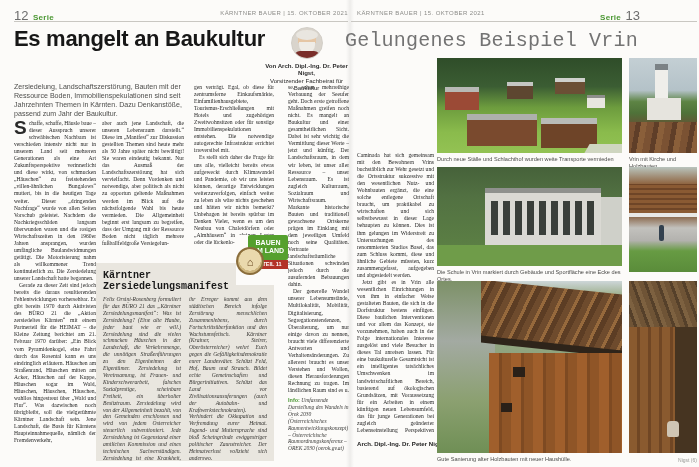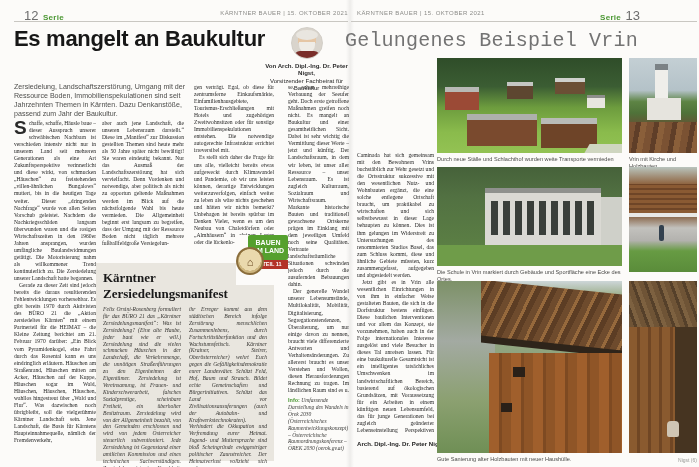--- a/index.html
+++ b/index.html
@@ -28,21 +28,21 @@
       font-size:7.1px;line-height:9px;color:#4e4e4c;}
   
   .col{position:absolute;font-size:5.6px;line-height:7.05px;text-align:justify;
        color:#1f1f1f;overflow:hidden;hyphens:auto;}
   .col p{margin:0;}
   .col p + p{text-indent:5px;}
   .dropcap{float:left;font-family:"Liberation Sans",sans-serif;font-size:19px;line-height:15px;
        font-weight:bold;color:#2a2a2a;padding-right:2px;}
   
   .manifest{position:absolute;left:96px;top:263px;width:178px;height:198px;background:#e9e6df;box-sizing:border-box;padding:7px 7px 6px 7px;}
-  .manifest h3{margin:0 0 4px 0;font-family:Liberation Serif, serif;font-size:13px;color:#191919;}
+  .manifest h3{margin:0 0 4px 0;font-family:Liberation Mono, monospace;font-size:10px;color:#191919;}
   .manifest .mtext{column-count:2;column-gap:8px;column-fill:auto;height:168px;
       font-style:italic;font-size:5.6px;line-height:6.9px;text-align:justify;color:#33322f;hyphens:auto;}
   
   .serieslogo{position:absolute;left:236px;top:235px;width:52px;height:50px;background:#fcfbf9;z-index:5;}
   .serieslogo .green{position:absolute;left:12px;top:0;width:40px;height:25px;background:#55a02e;border-radius:2px;
       color:#fff;font-family:"Liberation Sans",sans-serif;font-weight:bold;font-size:7px;line-height:8px;text-align:center;padding-top:4px;box-sizing:border-box;}
   .serieslogo .teil{position:absolute;left:20px;top:25px;width:32px;height:9px;background:#b33328;color:#fff;
       font-family:"Liberation Sans",sans-serif;font-weight:bold;font-size:5.5px;line-height:9px;text-align:center;}
   .serieslogo .emblem{position:absolute;left:0;top:12px;width:28px;height:28px;border-radius:50%;
       background:radial-gradient(circle at 50% 45%, #ead9ad 0 60%, #cdb57e 61% 100%);border:2px solid #8a6d3b;
@@ -102,42 +102,42 @@
   .ph-f .wallF{position:absolute;left:0;top:46px;width:68px;height:126px;
       background:repeating-linear-gradient(90deg,#8a5a2f 0 8px,#704624 8px 11px);}
   .ph-f .side{position:absolute;left:46px;top:46px;width:22px;height:126px;background:#463421;}
   .ph-f .goat{position:absolute;left:38px;top:140px;width:12px;height:16px;background:#cfc5b4;border-radius:4px 4px 2px 2px;}
 </style>
 </head>
 <body>
 
 <div id="spread">
 
-  <div class="hdr" style="left:24px;">
+  <div class="hdr" style="left:14px;">
     <span class="pagenum">12</span>
     <span class="sectionlbl">Serie</span>
   </div>
   <div class="hdr masthead" style="left:200px;top:10px;width:148px;text-align:right;">KÄRNTNER BAUER  |  15. OKTOBER 2021</div>
   <div class="rule" style="left:14px;top:21px;width:334px;"></div>
 
   <div class="headline-l">
     <div>Es mangelt an Baukultur</div>
   </div>
 
   <div class="byline">
     <div class="portrait">
       <div class="hair"></div>
       <div class="beard"></div>
       <div class="shirt"></div>
     </div>
     <div class="b1">Von Arch. Dipl.-Ing. Dr. Peter Nigst,</div>
     <div class="b2">Vorsitzender Fachbeirat für Baukultur</div>
   </div>
 
-  <div class="lead-l">Zersiedelung, Landschaftszerstörung, Umgang mit der Ressource Boden, Immobilienspekulationen sind seit Jahrzehnten Themen in Kärnten. Dazu Denkanstöße, passend zum Jahr der Baukultur.</div>
+  <div class="lead-l">Zersiedelung, Landschaftszerstörung, Bauten mit der Ressource Boden, Immobilienspekulationen sind seit Jahrzehnten Themen in Kärnten. Dazu Denkanstöße, passend zum Jahr der Baukultur.</div>
 
   <div class="col" style="left:14px;top:120px;width:82px;height:341px;">
     <p><span class="dropcap">S</span><span>chaffe, schaffe, Häusle baue – dieser Ausspruch unserer schwäbischen Nachbarn ist verschieden intensiv nicht nur in unserem Land seit mehreren Generationen als eine Art Zukunftsperspektive verinnerlicht und diese wirkt, von schmucken „Häuschen“ zu freistehenden „villen-ähnlichen Bungalows“ mutiert, bis in die heutigen Tage weiter. Dieser „dringenden Nachfrage“ wurde von allen Seiten Vorschub geleistet. Nachdem die Nachkriegsschäden langsam überwunden waren und die rosigen Wirtschaftszeiten in den 1960er Jahren ansprangen, wurden umfängliche Baulandwidmungen getätigt. Die Motorisierung nahm als willkommener Trend kontinuierlich zu. Die Zersiedelung unserer Landschaft hatte begonnen.</span></p>
     <p>Gerade zu dieser Zeit sind jedoch bereits die daraus resultierenden Fehlentwicklungen vorhersehbar. Es gibt bereits 1970 durch Aktivisten des BÜRO 21 die „Aktion zersiedeltes Kärnten“ mit einem Partnerteil für die HEIMAT – die Kleine Zeitung berichtet am 21. Februar 1970 darüber: „Ein Blick vom Pyramidenkogel, eine Fahrt durch das Rosental kann es uns eindringlich erläutern. Häuschen am Straßenrand, Häuschen mitten am Acker, Häuschen auf der Kuppe, Häuschen sogar im Wald, Häuschen, Häuschen, Häuschen, wahllos hingestreut über „Wald und Flur“. Was dazwischen noch übrigbleibt, soll die vielgerühmte Kärntner Landschaft sein. Jene Landschaft, die Basis für Kärntens Haupteinnahmequelle, nämlich der Fremdenverkehr,</p>
   </div>
 
   <div class="col" style="left:102px;top:120px;width:82px;height:141px;">
     <p>aber auch jene Landschaft, die unseren Lebensraum darstellt.“ Diese im „Manifest“ zur Diskussion gestellten Themen sind heute mehr als 50 Jahre später nicht bewältigt! Sie waren eindeutig bekannt. Nur das Ausmaß der Landschaftszerstörung hat sich vervielfacht. Denn Vordenken und notwendige, aber politisch als nicht zu opportun geltende Maßnahmen werden im Blick auf die nächstfolgende Wahl bis heute vermieden. Die Allgemeinheit beginnt erst langsam zu begreifen, dass der Umgang mit der Ressource Boden nicht täglich mehrere fußballfeldgroße Versiegelun-</p>
   </div>
 

